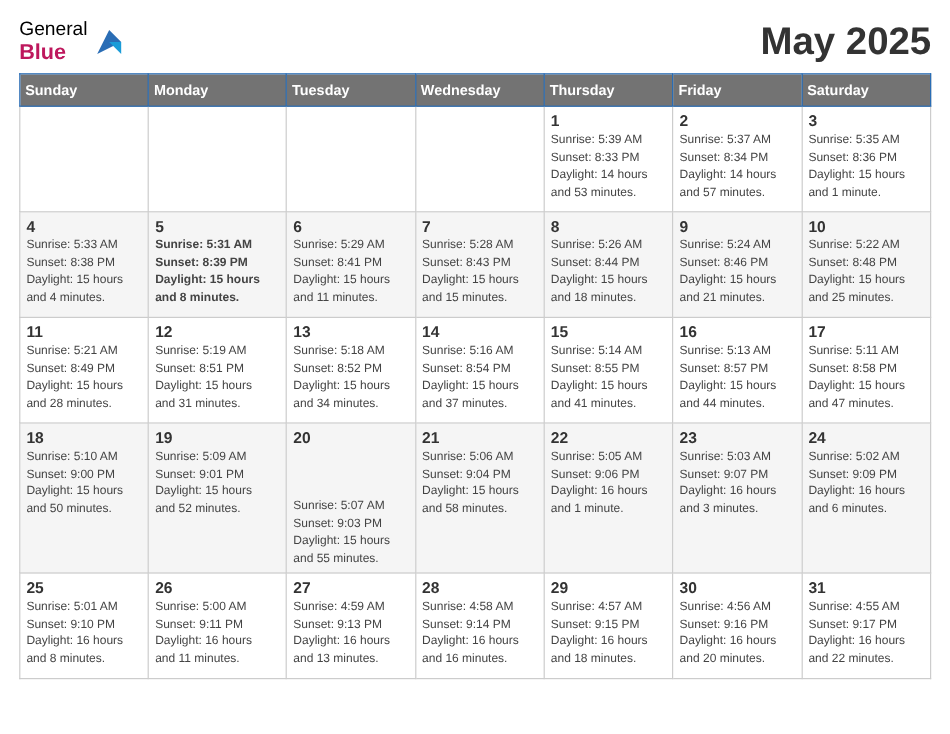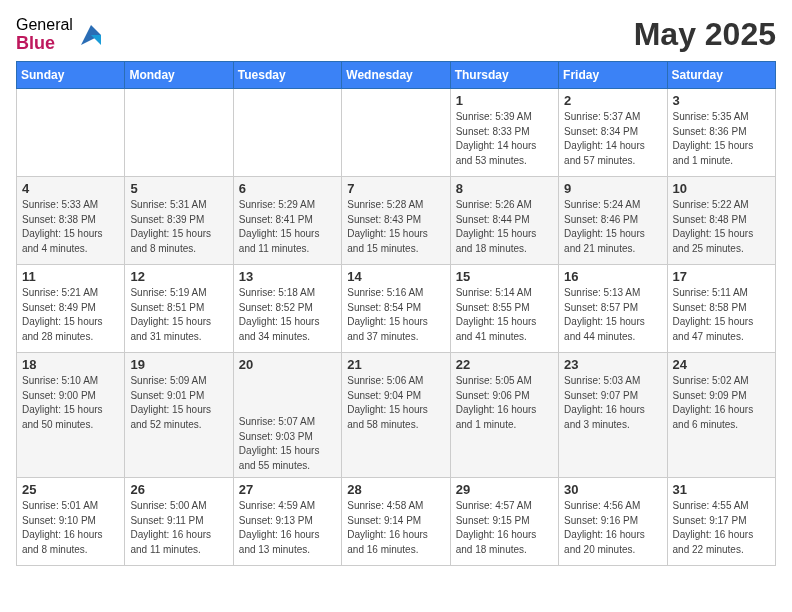--- a/index.html
+++ b/index.html
@@ -46,21 +46,21 @@
     .subtitle {
       font-size: 14px;
       color: #555;
     }
     table {
       width: 100%;
       border-collapse: collapse;
       font-size: 11px;
     }
     thead tr th {
-      background-color: #3b82f6;
+      background-color: #737373;
       color: #fff;
       padding: 6px 4px;
       text-align: left;
       font-size: 12px;
       font-weight: bold;
       border: 1px solid #2a6db5;
     }
     tbody tr td {
       border: 1px solid #ccc;
       padding: 4px 5px;
@@ -148,21 +148,21 @@
       <tr>
         <td>
           <div class="day-num">4</div>
           <div class="day-info" style="white-space: pre-line;">Sunrise: 5:33 AM
 Sunset: 8:38 PM
 Daylight: 15 hours
 and 4 minutes.</div>
         </td>
         <td>
           <div class="day-num">5</div>
-          <div class="day-info" style="white-space: pre-line;">Sunrise: 5:31 AM
+          <div class="day-info" style="white-space: pre-line; font-weight: bold;">Sunrise: 5:31 AM
 Sunset: 8:39 PM
 Daylight: 15 hours
 and 8 minutes.</div>
         </td>
         <td>
           <div class="day-num">6</div>
           <div class="day-info" style="white-space: pre-line;">Sunrise: 5:29 AM
 Sunset: 8:41 PM
 Daylight: 15 hours
 and 11 minutes.</div>

